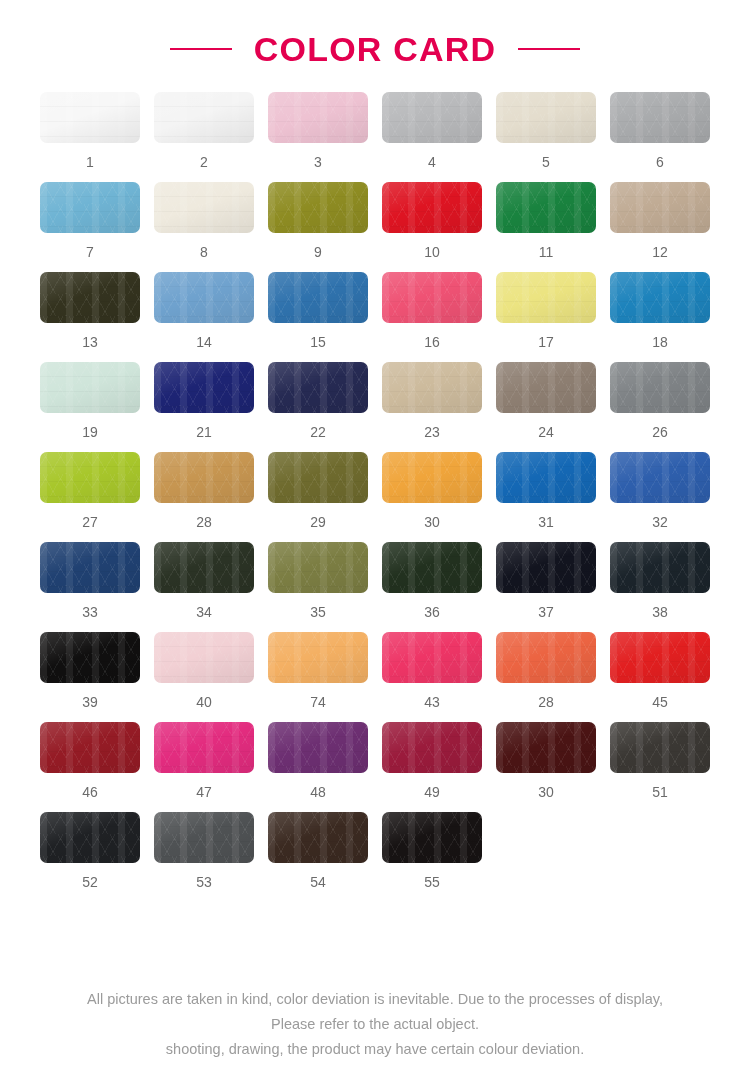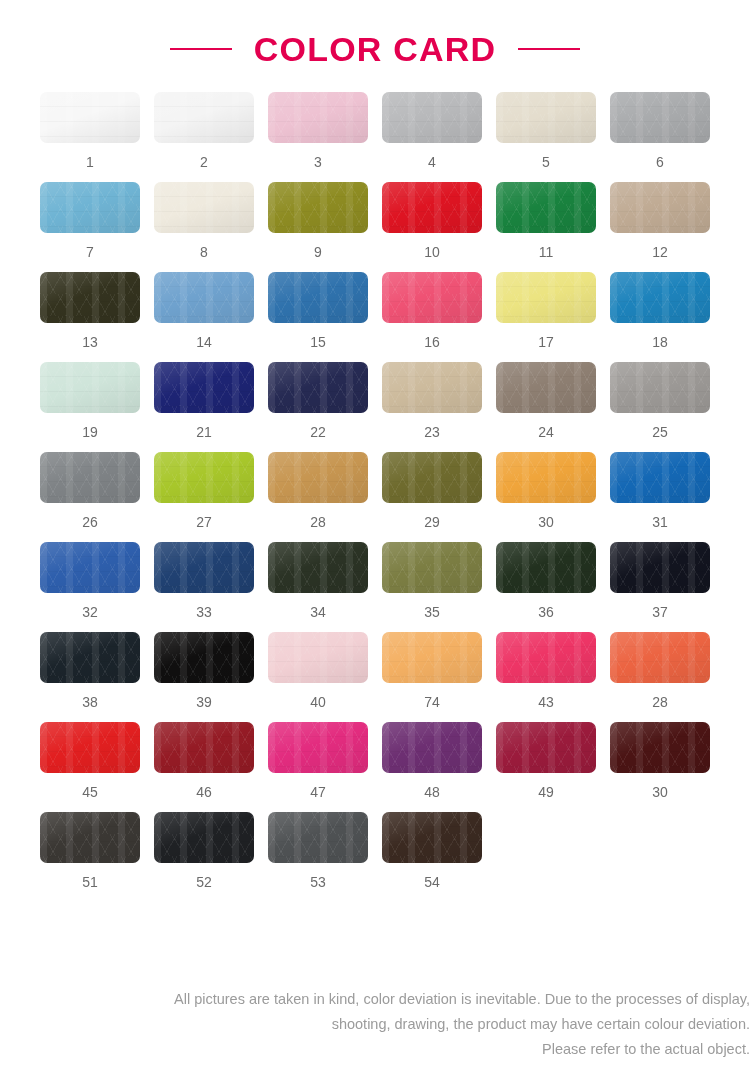--- a/index.html
+++ b/index.html
@@ -102,21 +102,21 @@
     font-family: "Liberation Sans", sans-serif;
     line-height: 1;
   }
 
   
   .footer {
     position: absolute;
     left: 0;
     right: 0;
     bottom: 18px;
-    text-align: right;
+    text-align: center;
     color: #9b9b9b;
     font-size: 14.5px;
     line-height: 25px;
     font-family: "Liberation Sans", sans-serif;
   }
   .footer p { margin: 0; }
 </style>
 </head>
 <body>
 
@@ -307,28 +307,20 @@
       </div>
       <div class="cell">
         <div class="swatch" style="background-color: rgb(142, 127, 114);">
           <div class="tex"></div>
           <div class="tex2"></div>
           <div class="shade"></div>
         </div>
         <div class="num">24</div>
       </div>
       <div class="cell">
-        <div class="swatch" style="background-color: rgb(157, 154, 151);">
-          <div class="tex"></div>
-          <div class="tex2"></div>
-          <div class="shade"></div>
-        </div>
-        <div class="num">25</div>
-      </div>
-      <div class="cell">
         <div class="swatch" style="background-color: rgb(127, 131, 134);">
           <div class="tex"></div>
           <div class="tex2"></div>
           <div class="shade"></div>
         </div>
         <div class="num">26</div>
       </div>
       <div class="cell">
         <div class="swatch" style="background-color: rgb(168, 199, 43);">
           <div class="tex"></div>
@@ -537,22 +529,30 @@
         </div>
         <div class="num">53</div>
       </div>
       <div class="cell">
         <div class="swatch" style="background-color: rgb(59, 42, 33);">
           <div class="tex"></div>
           <div class="tex2"></div>
           <div class="shade"></div>
         </div>
         <div class="num">54</div>
+      </div>
+      <div class="cell">
+        <div class="swatch" style="background-color: rgb(23, 19, 19);">
+          <div class="tex"></div>
+          <div class="tex2"></div>
+          <div class="shade"></div>
+        </div>
+        <div class="num">55</div>
       </div>
     </div>
 
   <div class="footer">
       <p>All pictures are taken in kind, color deviation is inevitable. Due to the processes of display,</p>
+      <p>Please refer to the actual object.</p>
       <p>shooting, drawing, the product may have certain colour deviation.</p>
-      <p>Please refer to the actual object.</p>
     </div>
 
 </div>
 
 </body></html>

